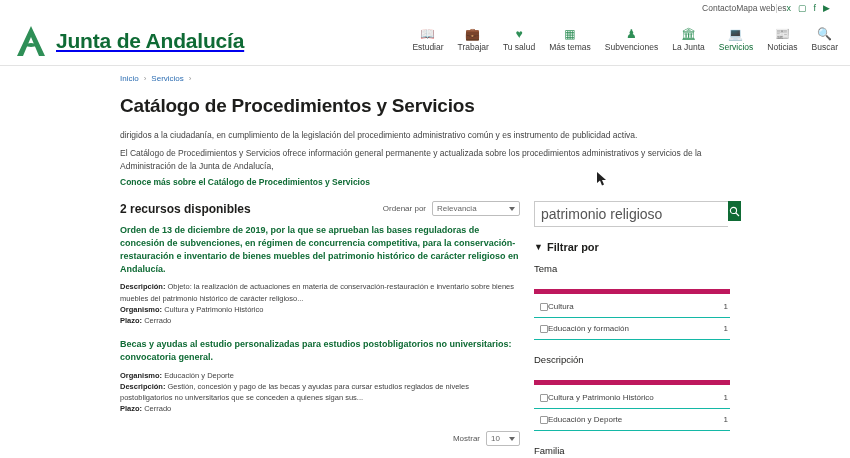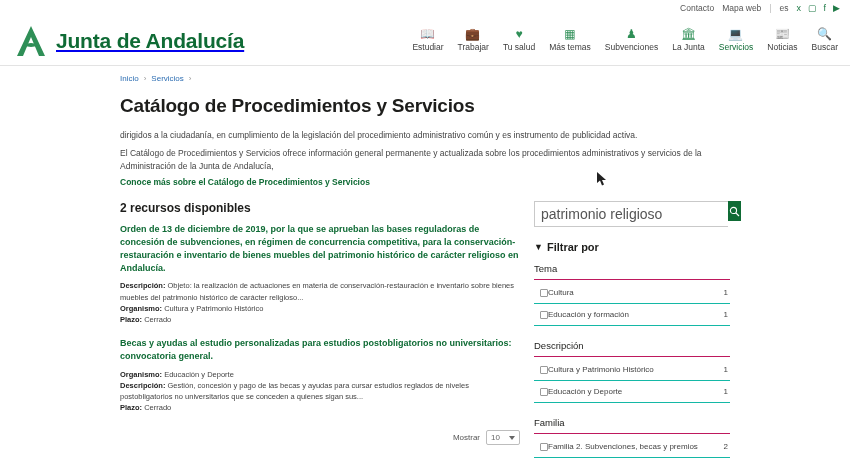--- a/index.html
+++ b/index.html
@@ -13,24 +13,23 @@
     overflow: hidden;
   }
 
   
   .topbar {
     height: 16px;
     background: #ffffff;
     display: flex;
     align-items: center;
     justify-content: flex-end;
-    padding: 0 10px;
+    padding: 0 20px;
     font-size: 8.5px;
     color: #555;
-    gap: 8px;
   }
   .topbar a { color:#555; text-decoration:none; }
   .topbar .sep { color:#bbb; }
   .topbar .social { display:flex; align-items:center; gap:7px; color:#0e7a3c; font-size:9px; }
   .topbar .social span { color:#1f7a46; }
 
   
   .header {
     height: 50px;
     border-bottom: 1px solid #e3e3e3;
@@ -192,22 +191,22 @@
     font-weight: bold;
     color:#1d1d1b;
     margin-bottom: 10px;
     display:flex; align-items:center; gap:4px;
   }
   .filter-head .fic { font-size:9px; }
 
   .facet-title {
     font-size: 9.5px;
     color:#1d1d1b;
-    border-bottom: 1px solid #be185d;
-    padding-bottom: 5px;
+    border-bottom: 5px solid #be185d;
+    padding-bottom: 15px;
     margin-bottom: 2px;
   }
   .facet-row {
     display:flex; align-items:center;
     padding: 6px 2px 6px 6px;
     border-bottom: 1px solid #14b8a6;
     font-size: 8px;
     color:#444;
   }
   .cb {
@@ -304,20 +303,24 @@
   <h1 class="page-title">Catálogo de Procedimientos y Servicios</h1>
   <div class="intro">dirigidos a la ciudadanía, en cumplimiento de la legislación del procedimiento administrativo común y es instrumento de publicidad activa.</div>
   <div class="intro">El Catálogo de Procedimientos y Servicios ofrece información general permanente y actualizada sobre los procedimientos administrativos y servicios de la Administración de la Junta de Andalucía,</div>
   <a class="intro-link" href="#">Conoce más sobre el Catálogo de Procedimientos y Servicios</a>
 
   <div class="cols">
 
     <div class="col-main">
       <div class="results-head">
         <span class="results-count">2 recursos disponibles</span>
+        <div class="order-wrap">
+          <span class="order-label">Ordenar por</span>
+          <div class="select">Relevancia</div>
+        </div>
       </div>
 
       <div class="result">
         <a class="result-title" href="#">Orden de 13 de diciembre de 2019, por la que se aprueban las bases reguladoras de concesión de subvenciones, en régimen de concurrencia competitiva, para la conservación-restauración e inventario de bienes muebles del patrimonio histórico de carácter religioso en Andalucía.</a>
         <div class="meta">
           <b>Descripción:</b>
           <span>Objeto: la realización de actuaciones en materia de conservación-restauración e inventario sobre bienes muebles del patrimonio histórico de carácter religioso...</span>
         </div>
         <div class="meta">
           <b>Organismo:</b>

